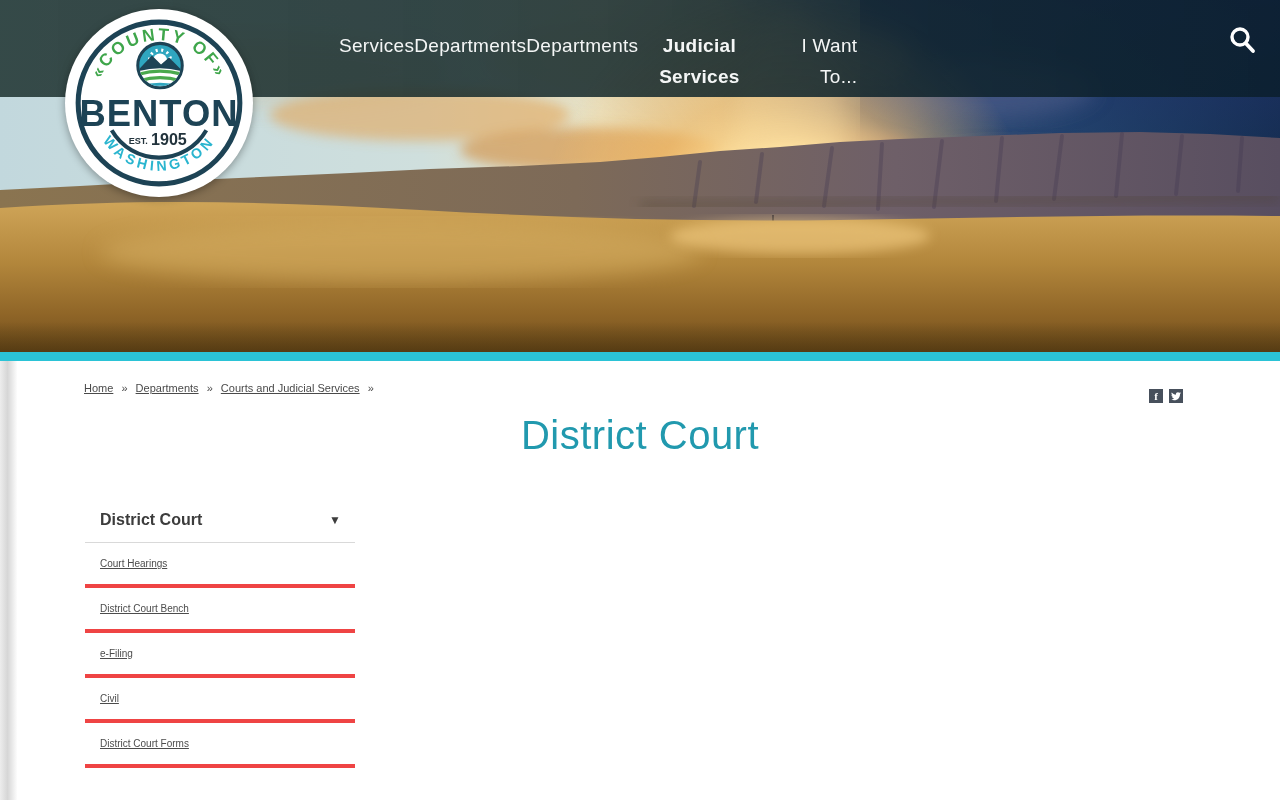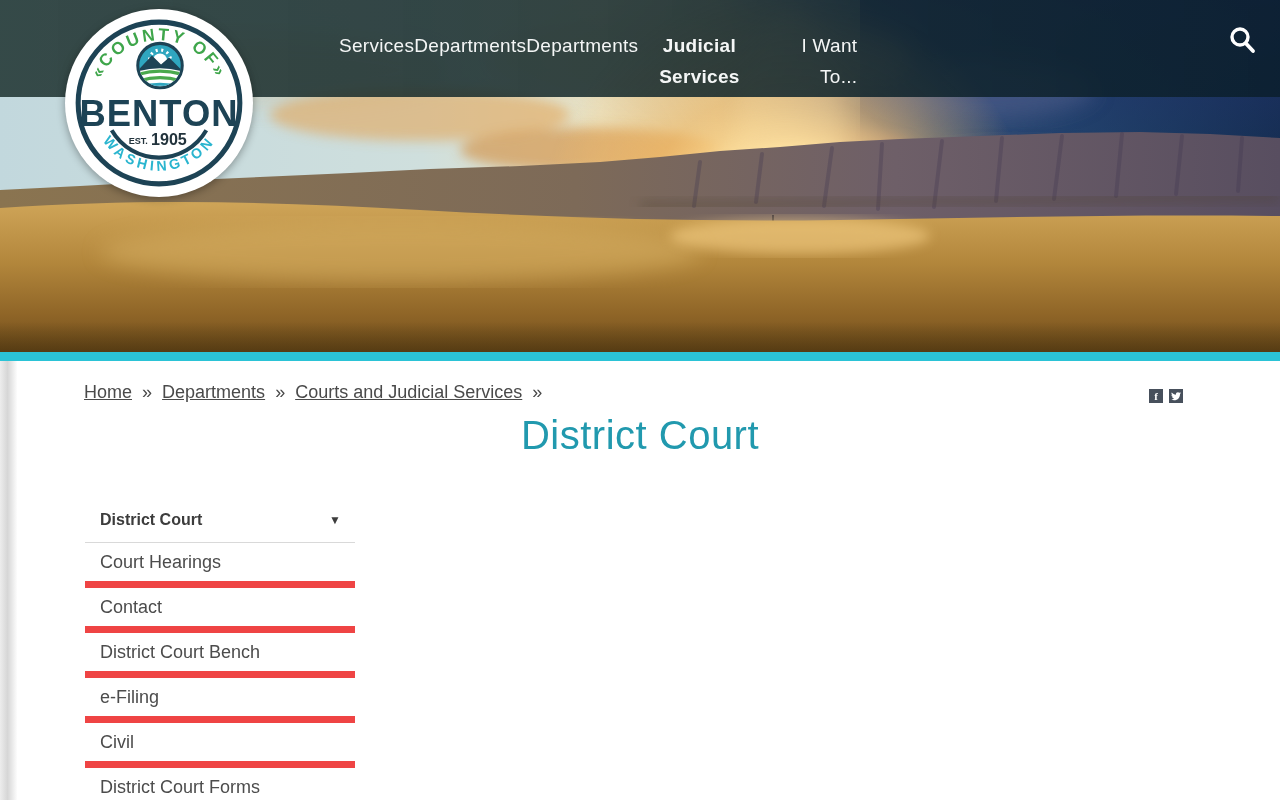--- a/index.html
+++ b/index.html
@@ -27,40 +27,40 @@
   .logo svg { filter:drop-shadow(0 2px 4px rgba(0,0,0,.35)); }
 
   
   .stripe { position:absolute; left:0; top:352px; width:1280px; height:9px; background:#2bc3d6; }
 
   
   .content { position:absolute; left:0; top:361px; width:1280px; height:439px; background:#fff; }
   .content .edge-shadow { position:absolute; left:0; top:0; bottom:0; width:20px;
     background:linear-gradient(to right, rgba(0,0,0,.07) 0%, rgba(0,0,0,.16) 38%, rgba(0,0,0,0) 88%); }
 
-  .breadcrumb { position:absolute; left:84px; top:21px; font-size:18px; color:#4a4a4a; }
+  .breadcrumb { position:absolute; left:84px; top:21px; font-size:11px; color:#4a4a4a; }
   .breadcrumb a { color:#4a4a4a; text-decoration:underline; cursor:pointer; }
   .crumb-sep { margin:0 5px; color:#4a4a4a; }
 
   .social { position:absolute; left:1149px; top:28px; display:flex; gap:6px; }
   .social-sq { width:14px; height:14px; background:#47505c; color:#fff; cursor:pointer;
     display:flex; align-items:center; justify-content:center; }
   .social-sq.fb { font:bold 11px/1 "Liberation Serif", serif; }
 
   .page-title { position:absolute; left:0; top:52px; width:1280px; text-align:center;
     font-size:40px; color:#2199ae; font-weight:500; letter-spacing:.5px; }
 
   
   .sidebar { position:absolute; left:85px; top:137px; width:270px; }
   .side-header { height:45px; display:flex; align-items:center; justify-content:space-between;
     border-bottom:1px solid #d9d9d9; padding:0 14px 0 15px; cursor:pointer; }
   .side-header .lbl { font-size:16px; font-weight:bold; color:#3c3c3c; }
   .side-header .tri { font-size:12px; color:#3c3c3c; }
-  .side-item { height:45px; display:flex; align-items:center; border-bottom:7px solid #ef4444;
-    padding-left:15px; font-size:18px; color:#4c4c4c; cursor:pointer; }
+  .side-item { height:45px; display:flex; align-items:center; border-bottom:4px solid #ef4444;
+    padding-left:15px; font-size:10px; color:#4c4c4c; cursor:pointer;text-decoration:underline; }
 </style>
 </head>
 <body>
 
 <div class="stage">
 
   <div class="hero">
     <svg viewBox="0 0 1280 352" preserveAspectRatio="none">
       <defs>
         <linearGradient id="skyH" x1="0" y1="0" x2="1" y2="0">
@@ -241,21 +241,20 @@
     </div>
 
     <h1 class="page-title">District Court</h1>
 
     <nav class="sidebar">
       <div class="side-header">
         <span class="lbl">District Court</span>
         <span class="tri">▼</span>
       </div>
       <div class="side-item">Court Hearings</div>
-      <div class="side-item">Contact</div>
       <div class="side-item">District Court Bench</div>
       <div class="side-item">e-Filing</div>
       <div class="side-item">Civil</div>
       <div class="side-item">District Court Forms</div>
     </nav>
   </div>
 
 </div>
 
 </body></html>

